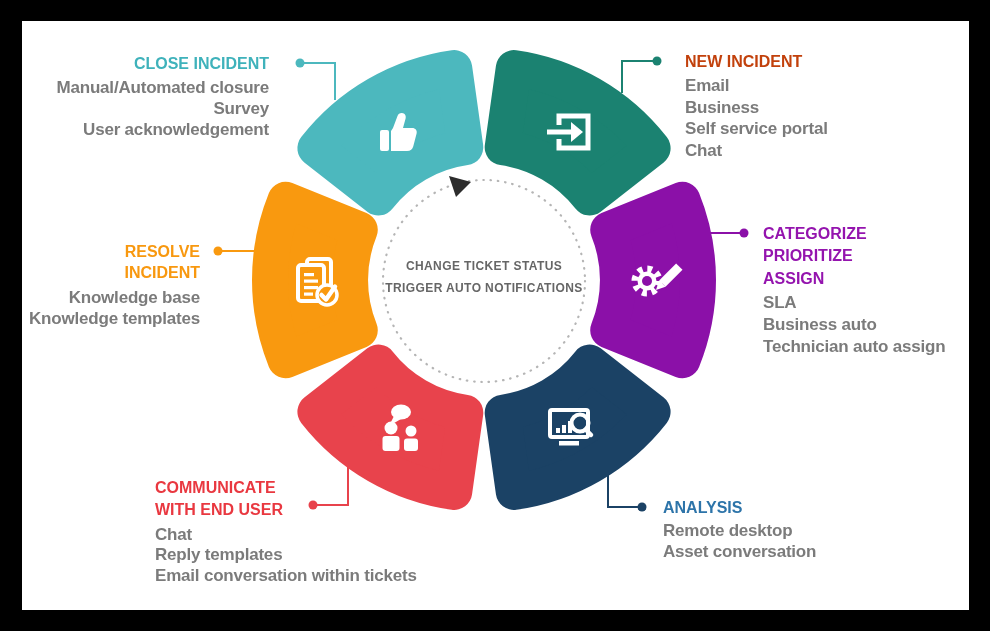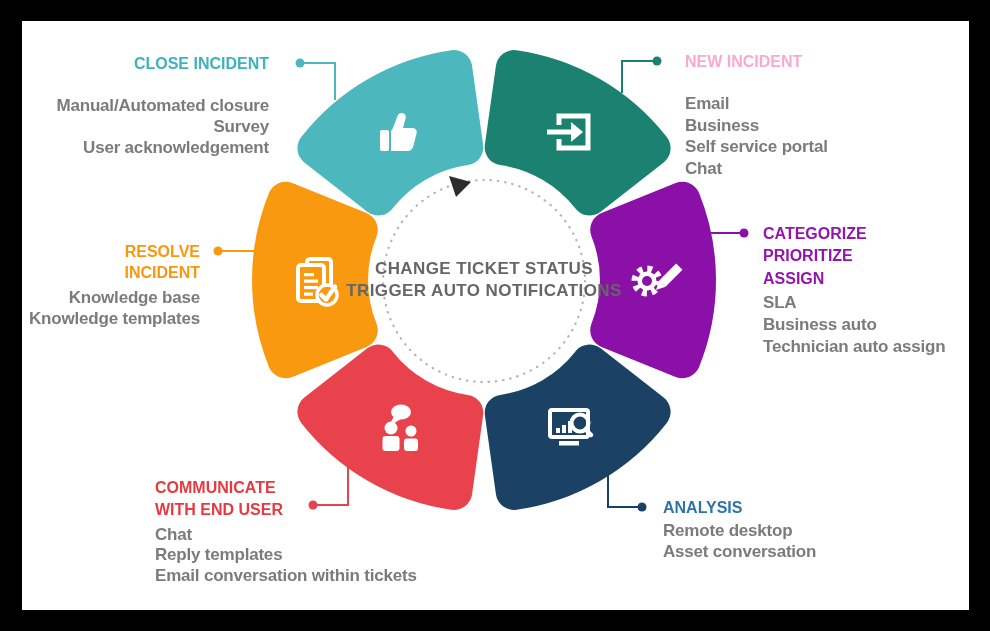--- a/index.html
+++ b/index.html
@@ -4,30 +4,30 @@
 <style>
   html,body{margin:0;padding:0;background:#000;}
   #stage{position:relative;width:990px;height:631px;background:#000;overflow:hidden;
          font-family:"Liberation Sans",sans-serif;}
   #panel{position:absolute;left:22px;top:21px;width:947px;height:589px;background:#fff;}
   svg{position:absolute;left:0;top:0;}
   .label-block{position:absolute;}
   .align-right{text-align:right;}
   .section-title{font-size:16px;font-weight:800;line-height:21px;letter-spacing:0px;}
   .tall .section-title{line-height:22.3px;}
-  .items{margin-top:21px;}
+  .items{margin-top:3px;}
   .item{font-size:17px;font-weight:600;line-height:21px;color:#7b7b7b;letter-spacing:-0.2px;}
   .t-close{color:#3fb2bb;}
-  .t-new{color:#f9a8d4;}
+  .t-new{color:#c2410c;}
   .t-cat{color:#9414ae;}
   .t-ana{color:#2d74a9;}
   .t-com{color:#e93840;}
   .t-res{color:#f8980f;}
   .center-line{position:absolute;left:334px;width:300px;text-align:center;
-      font-size:17px;font-weight:800;color:#666;letter-spacing:0.4px;}
+      font-size:12px;font-weight:800;color:#666;letter-spacing:0.4px;}
   
   #blk-close{right:721px;top:53px;}   #blk-close .item{line-height:21px;}
   #blk-new{left:685px;top:51px;}      #blk-new .item{line-height:21.5px;}
   #blk-cat{left:763px;top:223px;}     #blk-cat .items{margin-top:2px;} #blk-cat .item{line-height:22px;}
   #blk-ana{left:663px;top:497px;}     #blk-ana .items{margin-top:1.5px;}
   #blk-com{left:155px;top:477px;}     #blk-com .section-title{line-height:22px;} #blk-com .items{margin-top:3.5px;} #blk-com .item{line-height:20.5px;}
   #blk-res{right:790px;top:241px;}    #blk-res .section-title{line-height:21.3px;} #blk-res .items{margin-top:4.5px;} #blk-res .item{line-height:20.5px;}
 </style>
 </head>
 <body>

